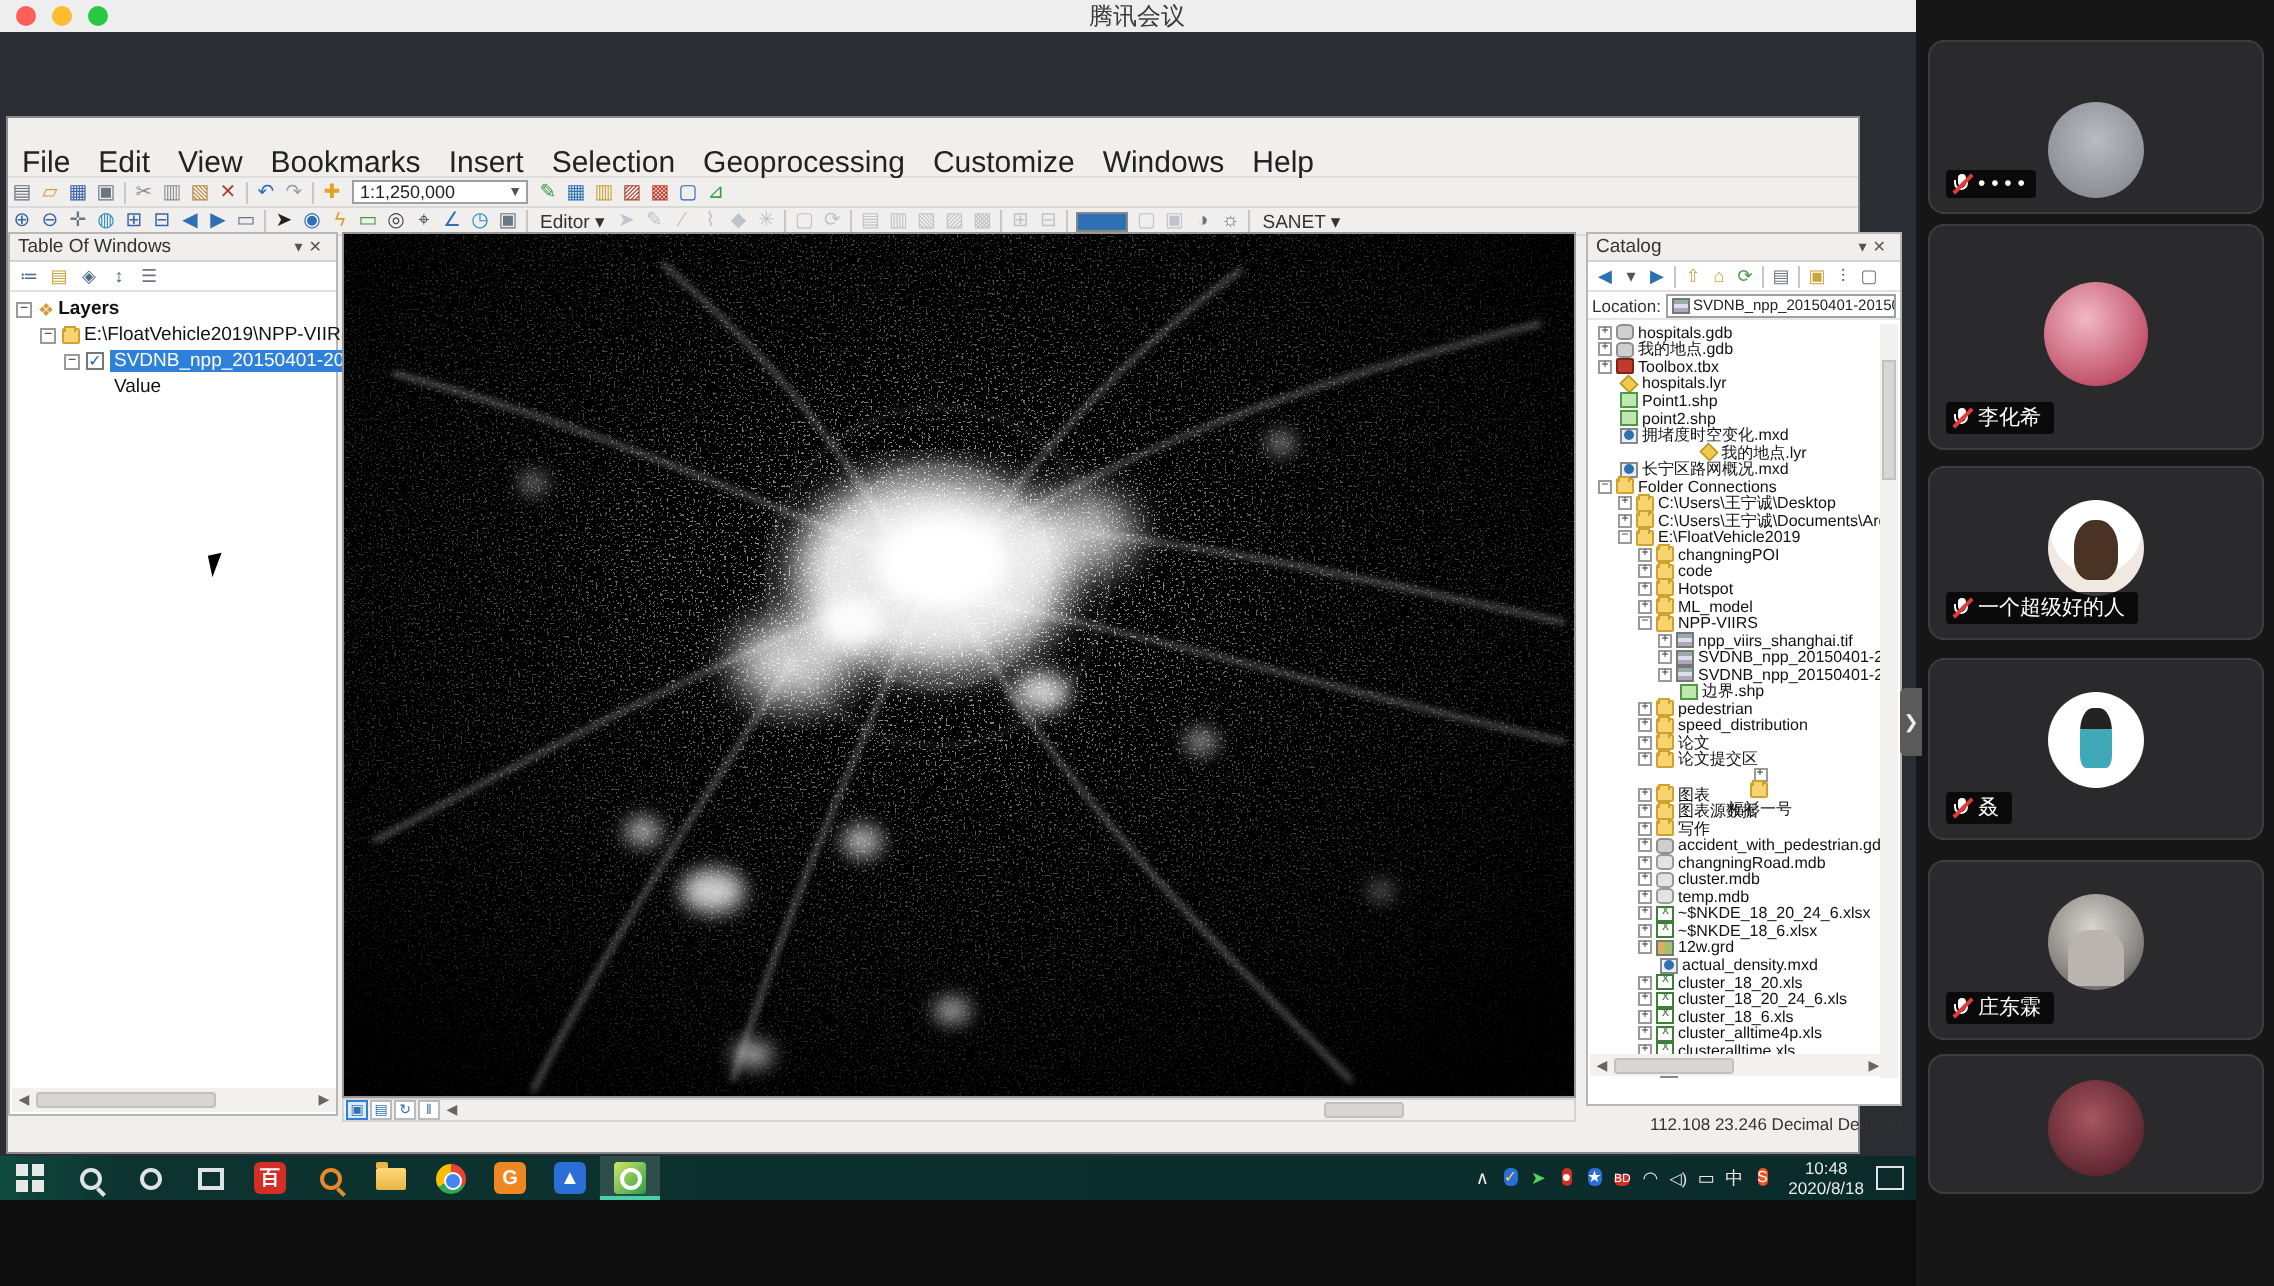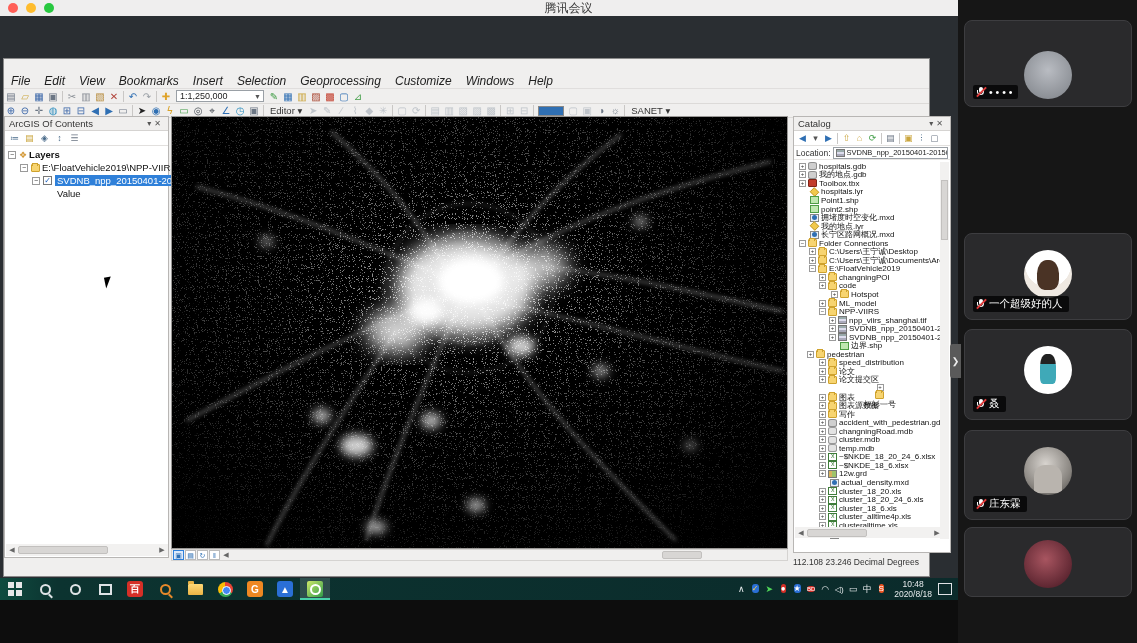--- a/index.html
+++ b/index.html
@@ -15,21 +15,21 @@
 
   
   #screen-bg { left:0; top:16px; width:958px; height:584px; background:#2a2e32; }
 
   
   #arcmap { left:3px; top:58px; width:927px; height:519px; background:#f0efee; border:1px solid #8a8a8a; }
   #am-titlebar { left:0; top:0; width:100%; height:15px; background:#f3f2f1; display:flex; align-items:center; font-size:10.5px; color:#222; }
   .am-appicon { width:11px; height:11px; border-radius:50%; background:radial-gradient(circle at 35% 35%, #7fd24a, #1f7ac4); margin:0 4px 0 3px; position:relative; }
   .winbtn { font-size:10px; color:#444; width:18px; text-align:center; }
   #am-menubar { left:0; top:15px; width:100%; height:15px; background:#f0efee; display:flex; align-items:center; border-bottom:1px solid #e0dedd; }
-  .menu-item { font-size:12px; color:#222; padding:0 7px;font-style:italic; }
+  .menu-item { font-size:15px; color:#222; padding:0 7px; }
   .tbrow { left:0; width:100%; height:15px; background:#f0efee; display:flex; align-items:center; border-bottom:1px solid #dcdad8; overflow:hidden; }
   #am-toolbar1 { top:30px; } #am-toolbar2 { top:45px; height:14px; }
   .tbi { font-size:10px; line-height:13px; width:14px; text-align:center; flex:0 0 auto; }
   .tbi.muted { color:#bfc4ca !important; }
   .tbsep { width:1px; height:11px; background:#c9c7c5; margin:0 2px; flex:0 0 auto; }
   #scale-combo { display:flex; align-items:center; background:#fff; border:1px solid #9aa0a6; height:12px; width:88px; margin:0 3px; font-size:9px; padding-left:3px; color:#222; flex:0 0 auto; }
   #scale-combo .dd { margin-left:auto; font-size:7px; color:#555; padding-right:2px; }
   .tb-label { font-size:9.5px; color:#333; padding:0 4px; flex:0 0 auto; }
   .swatch { width:26px; height:10px; background:#2f6fb3; border:1px solid #888; margin:0 2px; flex:0 0 auto; }
 
@@ -76,21 +76,21 @@
   .ft-mxd { background:#e8f0fa; border:1px solid #888; }
   .ft-mxd::before { content:""; position:absolute; left:1px; top:0px; width:5px; height:5px; border-radius:50%; background:#2f6fb3; }
   .ft-raster { background:linear-gradient(#9aa 33%,#dde 33% 66%,#aab 66%), #ccc; border:1px solid #777; }
   .ft-mdb { background:#e3e3e3; border:1px solid #999; border-radius:3px/2px; }
   .ft-xls { background:#fff; border:1px solid #3f7d3a; }
   .ft-xls::before { content:"x"; position:absolute; left:2px; top:-2px; font-size:7px; color:#3f7d3a; }
   .ft-grd { background:linear-gradient(90deg,#d8b25f 50%,#9fc46a 50%); border:1px solid #777; }
   #cat-hscroll { position:absolute; left:1px; bottom:14px; width:148px; height:11px; background:#f2f1f0; display:flex; align-items:center; }
   #cat-vscroll { position:absolute; right:1px; top:45px; width:9px; height:377px; background:#f2f1f0; }
   #cat-vthumb { position:absolute; left:1px; top:18px; width:7px; height:60px; background:#d8d6d4; border:1px solid #c2c0be; }
-  #coords { left:789px; top:498px; width:158px; text-align:left; font-size:8.5px; color:#333; }
+  #coords { left:789px; top:498px; width:158px; text-align:right; font-size:8.5px; color:#333; }
   #collapse-tab { left:946px; top:285px; width:11px; height:34px; background:#5a5a5a; color:#eee; border-radius:3px 0 0 3px; font-size:9px; line-height:34px; text-align:center; z-index:4; }
 
   
   #taskbar { left:0; top:578px; width:958px; height:22px; background:linear-gradient(90deg,#0f4b3f 0%,#0c3330 6%,#0b2b2b 100%); display:flex; align-items:center; }
   .tk { width:30px; height:22px; display:flex; align-items:center; justify-content:center; flex:0 0 auto; position:relative; }
   .tk.active { background:rgba(255,255,255,.14); box-shadow:inset 0 -2px 0 #48d1a8; }
   .tk-start { width:14px; height:14px; display:grid; grid-template-columns:6px 6px; grid-gap:2px; }
   .tk-start i { background:#e8e8e8; width:6px; height:6px; }
   .ring { width:11px; height:11px; border:2px solid #dfe3e6; border-radius:50%; position:relative; }
   .ring.handle::after { content:""; position:absolute; right:-4px; bottom:-4px; width:5px; height:2px; background:#dfe3e6; transform:rotate(45deg); }
@@ -255,21 +255,21 @@
           <span class="tbi muted">▣</span>
           <span class="tbi" style="color: rgb(107, 118, 132);">◑</span>
           <span class="tbi" style="color: rgb(107, 118, 132);">☼</span>
           <span class="tbsep"></span>
         </span>
       <span class="tb-label">SANET ▾</span>
     </div>
 
     <div id="toc" class="abs">
       <div class="panel-title">
-        <span>ArcGIS Of Contents</span>
+        <span>Table Of Windows</span>
         <span class="pt-btns"><span>▾</span><span>✕</span></span>
       </div>
       <div id="toc-tools">
           <span class="tbi" style="color: rgb(74, 107, 138);">≔</span>
           <span class="tbi" style="color: rgb(202, 165, 61);">▤</span>
           <span class="tbi" style="color: rgb(74, 107, 138);">◈</span>
           <span class="tbi" style="color: rgb(74, 107, 138);">↕</span>
           <span class="tbi" style="color: rgb(107, 118, 132);">☰</span>
         </div>
       <div style="padding-top:2px">
@@ -430,21 +430,21 @@
           <div class="cat-row" style="padding-left: 2px;">
             <span style="width: 13px; flex: 0 0 auto;"></span>
             <span class="fticon ft-shp"></span>
             <span>point2.shp</span>
           </div>
           <div class="cat-row" style="padding-left: 2px;">
             <span style="width: 13px; flex: 0 0 auto;"></span>
             <span class="fticon ft-mxd"></span>
             <span>拥堵度时空变化.mxd</span>
           </div>
-          <div class="cat-row" style="padding-left: 2px;">
+          <div class="cat-row" style="padding-left: 2px; justify-content: center;">
             <span style="width: 13px; flex: 0 0 auto;"></span>
             <span class="fticon ft-lyr"></span>
             <span>我的地点.lyr</span>
           </div>
           <div class="cat-row" style="padding-left: 2px;">
             <span style="width: 13px; flex: 0 0 auto;"></span>
             <span class="fticon ft-mxd"></span>
             <span>长宁区路网概况.mxd</span>
           </div>
           <div class="cat-row" style="padding-left: 2px;">
@@ -470,21 +470,21 @@
           <div class="cat-row" style="padding-left: 22px;">
             <span class="expander">+</span>
             <span class="fticon ft-folder"></span>
             <span>changningPOI</span>
           </div>
           <div class="cat-row" style="padding-left: 22px;">
             <span class="expander">+</span>
             <span class="fticon ft-folder"></span>
             <span>code</span>
           </div>
-          <div class="cat-row" style="padding-left: 22px; margin-left: 12px;">
+          <div class="cat-row" style="padding-left: 22px;">
             <span class="expander">+</span>
             <span class="fticon ft-folder"></span>
             <span>Hotspot</span>
           </div>
           <div class="cat-row" style="padding-left: 22px;">
             <span class="expander">+</span>
             <span class="fticon ft-folder"></span>
             <span>ML_model</span>
           </div>
           <div class="cat-row" style="padding-left: 22px;">
@@ -505,21 +505,21 @@
           <div class="cat-row" style="padding-left: 32px;">
             <span class="expander">+</span>
             <span class="fticon ft-raster"></span>
             <span>SVDNB_npp_20150401-20150430_7</span>
           </div>
           <div class="cat-row" style="padding-left: 32px;">
             <span style="width: 13px; flex: 0 0 auto;"></span>
             <span class="fticon ft-shp"></span>
             <span>边界.shp</span>
           </div>
-          <div class="cat-row" style="padding-left: 10px;">
+          <div class="cat-row" style="padding-left: 22px;">
             <span class="expander">+</span>
             <span class="fticon ft-folder"></span>
             <span>pedestrian</span>
           </div>
           <div class="cat-row" style="padding-left: 22px;">
             <span class="expander">+</span>
             <span class="fticon ft-folder"></span>
             <span>speed_distribution</span>
           </div>
           <div class="cat-row" style="padding-left: 22px;">
@@ -705,20 +705,29 @@
   <div id="sidebar" class="abs">
     <div class="tile" style="top:20px;height:87px">
       <span class="avatar av1" style="top:30px;width:48px;height:48px"></span>
       <span class="name-tag">
           <span class="micmute">
             <i></i>
           </span>
           <span>• • • •</span>
         </span>
     </div>
+    <div class="tile" style="top:112px;height:113px">
+      <span class="avatar av2" style="top:28px;width:52px;height:52px"></span>
+      <span class="name-tag">
+          <span class="micmute">
+            <i></i>
+          </span>
+          <span>李化希</span>
+        </span>
+    </div>
     <div class="tile" style="top:233px;height:87px">
       <span class="avatar av3" style="top:16px;width:48px;height:48px;overflow:hidden"></span>
       <span class="name-tag">
           <span class="micmute">
             <i></i>
           </span>
           <span>一个超级好的人</span>
         </span>
     </div>
     <div class="tile" style="top:329px;height:91px">

